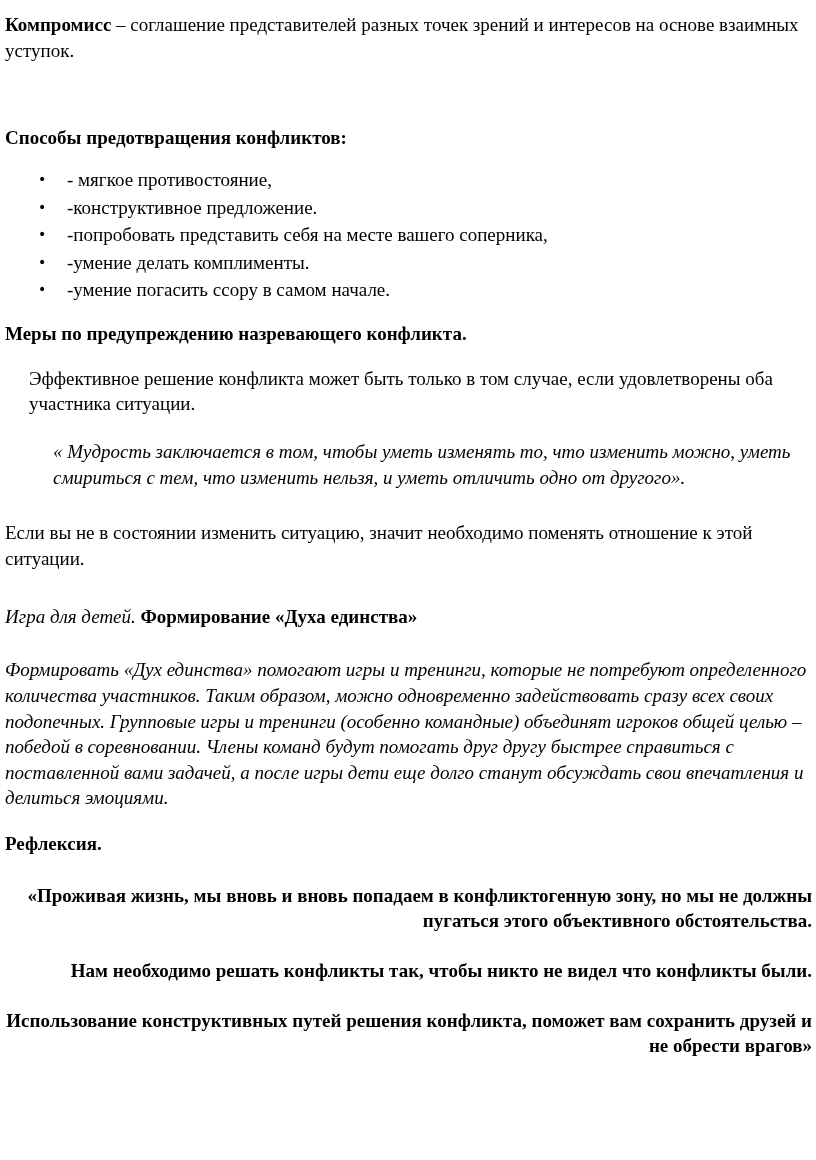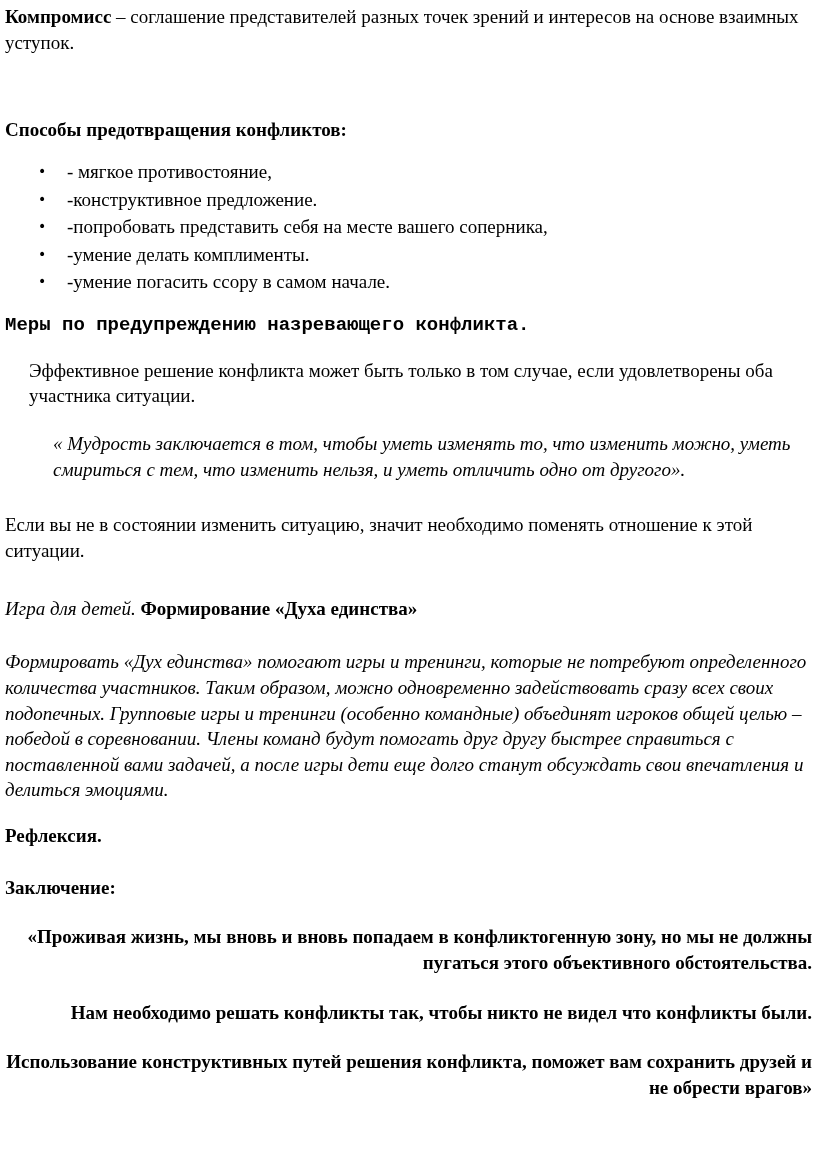--- a/index.html
+++ b/index.html
@@ -14,21 +14,21 @@
     overflow: hidden;
     font-family: "Liberation Serif", "DejaVu Serif", serif;
     font-size: 19px;
     line-height: 1.35;
     color: #000000;
   }
   .page {
     box-sizing: border-box;
     width: 816px;
     height: 1030px;
-    padding: 4px 4px 0 5px;
+    padding: 12px 4px 0 5px;
   }
   p { margin: 0 0 20px 0; }
   .bold   { font-weight: bold; }
   .italic { font-style: italic; }
 
   .intro-paragraph      { margin-bottom: 62px; }
   .art-paragraph        { margin-bottom: 26px; }
   .section-heading      { font-weight: bold; margin: 0 0 16px 0; }
 
   ul.bullet-list {
@@ -40,21 +40,21 @@
     display: flex;
     margin: 0 0 2px 33px;
   }
   ul.bullet-list .bullet-marker {
     flex: 0 0 29px;
     font-family: "DejaVu Sans", sans-serif;
     font-size: 14px;
     line-height: 25px;
   }
 
-  .measures-heading     { margin-bottom: 19px; font-family: Liberation Mono, monospace; }
+  .measures-heading     { margin-bottom: 19px; }
   .effective-paragraph  { margin-bottom: 22px; margin-left: 24px; }
 
   .wisdom-quote {
     font-style: italic;
     padding-left: 48px;
     margin-bottom: 30px;
   }
 
   .change-paragraph { margin-bottom: 32px; }
 
@@ -117,21 +117,20 @@
   <p class="change-paragraph">Если вы не в состоянии изменить ситуацию, значит необходимо поменять отношение к этой ситуации.</p>
 
   <p class="game-lead">
     <span class="italic">Игра для детей.</span><span class="bold"> Формирование «Духа единства»</span>
   </p>
 
   <p class="game-description">Формировать «Дух единства» помогают игры и тренинги, которые не потребуют определенного количества участников. Таким образом, можно одновременно задействовать сразу всех своих подопечных. Групповые игры и тренинги (особенно командные) объединят игроков общей целью – победой в соревновании. Члены команд будут помогать друг другу быстрее справиться с поставленной вами задачей, а после игры дети еще долго станут обсуждать свои впечатления и делиться эмоциями.</p>
 
   <p class="section-heading reflection-heading">Рефлексия.</p>
 
-  <p class="section-heading conclusion-heading">Заключение:</p>
 
   <p class="conclusion-paragraph">«Проживая жизнь, мы вновь и вновь попадаем в конфликтогенную зону, но мы не должны пугаться этого объективного обстоятельства.</p>
 
   <p class="conclusion-paragraph">Нам необходимо решать конфликты так, чтобы никто не видел что конфликты были.</p>
 
   <p class="conclusion-paragraph">Использование конструктивных путей решения конфликта, поможет вам сохранить друзей и не обрести врагов»</p>
 
 </div>
 
 </body></html>

